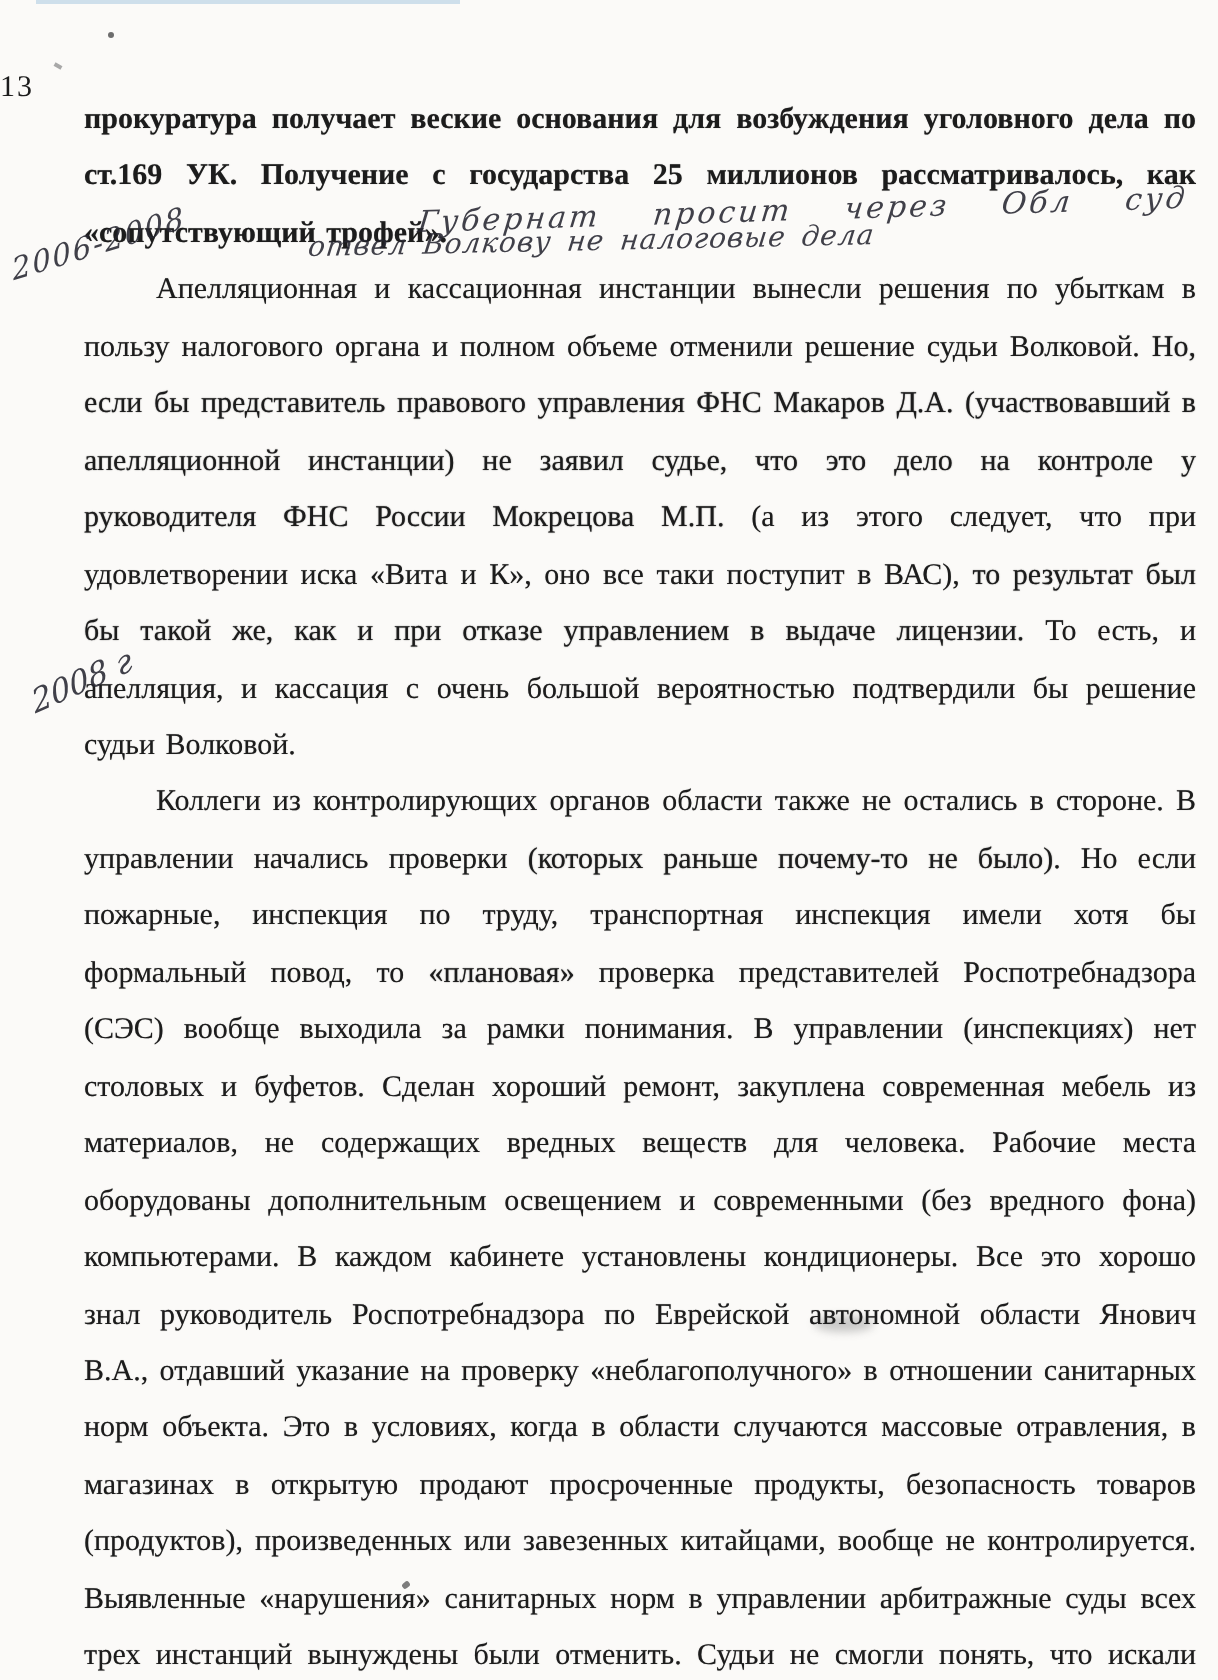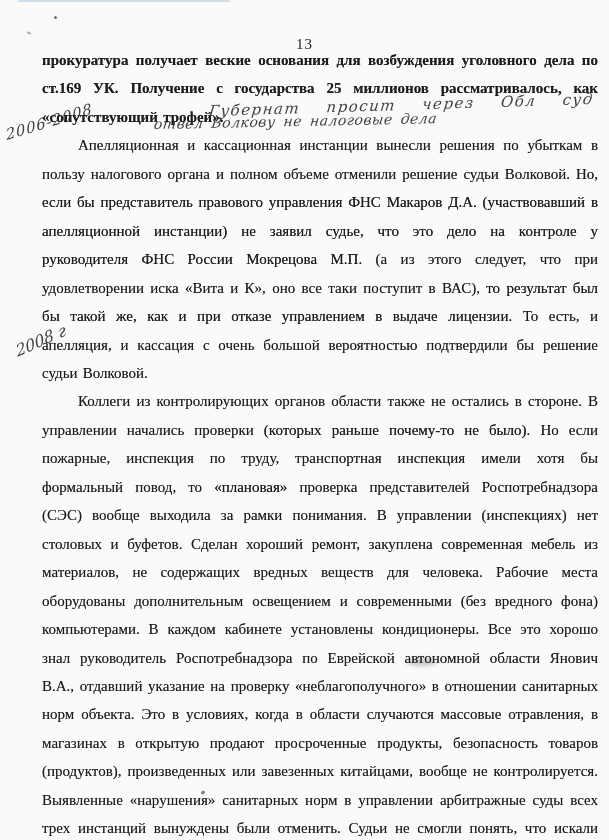--- a/index.html
+++ b/index.html
@@ -17,21 +17,20 @@
   }
   .page {
     position: absolute;
     inset: 0;
   }
   .page-number {
     position: absolute;
     top: 36px;
     left: 0;
     width: 609px;
-    text-align: center;
     font-size: 15px;
     letter-spacing: 1px;
   }
   .text-block {
     position: absolute;
     left: 42px;
     top: 46px;
     width: 556px;
     font-size: 15px;
     line-height: 28.45px;

